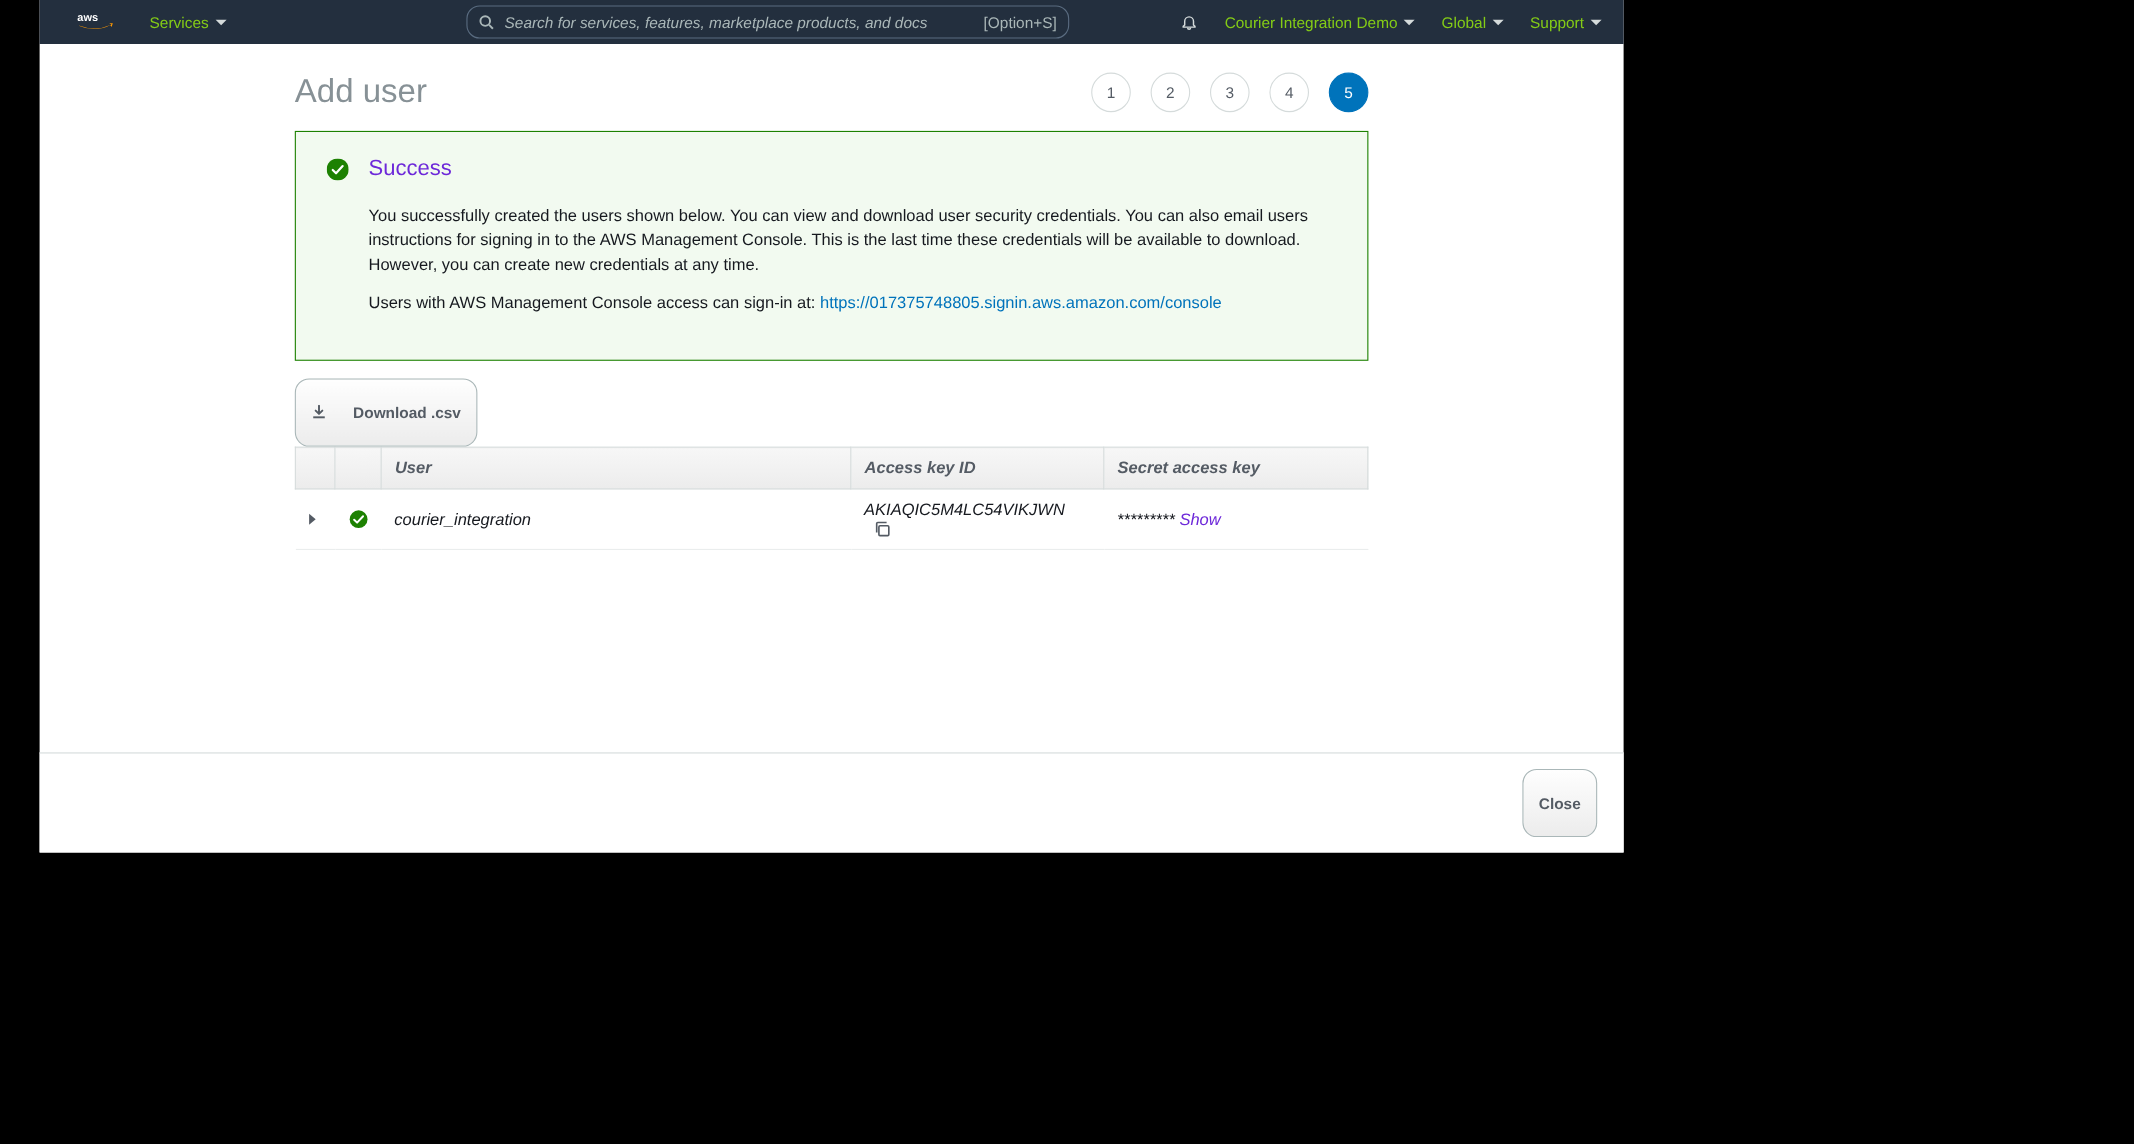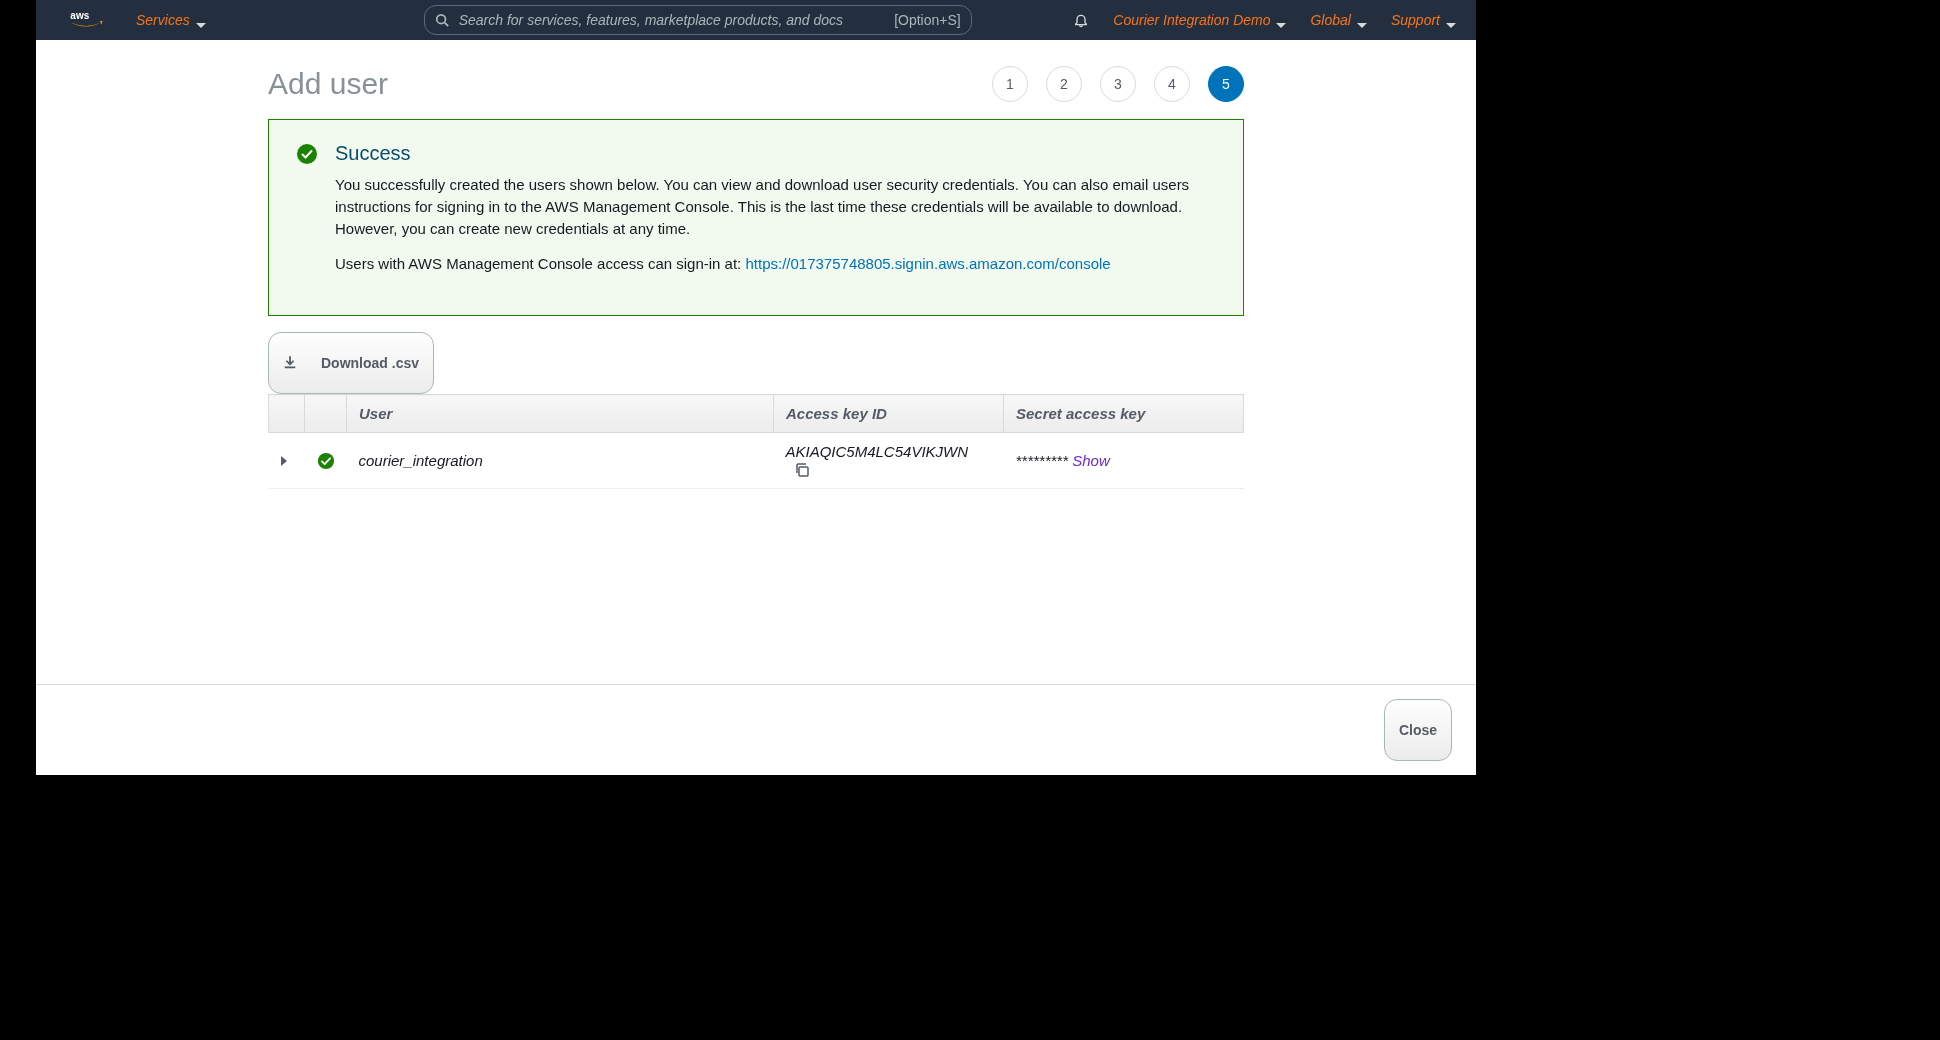--- a/index.html
+++ b/index.html
@@ -35,26 +35,25 @@
     flex-shrink: 0;
   }
   .aws-logo {
     display: flex;
     align-items: center;
     margin-right: 14px;
     margin-left: 14px;
   }
   .nav-item {
     display: flex;
-    align-items: flex-end;
+    align-items: center;
     gap: 6px;
-    color: #f97316;
+    color: #84cc16;
     font-size: 14px;
     cursor: pointer;
-    font-style: italic;
   }
   .tri-down {
     width: 0; height: 0;
     border-left: 5px solid transparent;
     border-right: 5px solid transparent;
     border-top: 5px solid #d5dbdb;
     display: inline-block;
   }
   .search-wrap {
     flex: 0 0 auto;
@@ -133,24 +132,24 @@
     padding: 22px 28px 26px 28px;
     display: flex;
     gap: 18px;
     margin-bottom: 16px;
   }
   .check-circle {
     width: 20px; height: 20px; flex-shrink: 0;
     margin-top: 2px;
   }
   .alert h2 {
-    color: #0c4a6e;
+    color: #6d28d9;
     font-weight: 400;
     font-size: 20px;
-    margin-bottom: 9px;
+    margin-bottom: 21px;
   }
   .alert p {
     color: #16191f;
     font-size: 15px;
     line-height: 1.45;
     margin-bottom: 14px;
   }
   .alert a { color: #0073bb; text-decoration: none; }
   .btn {
     display: inline-flex;

